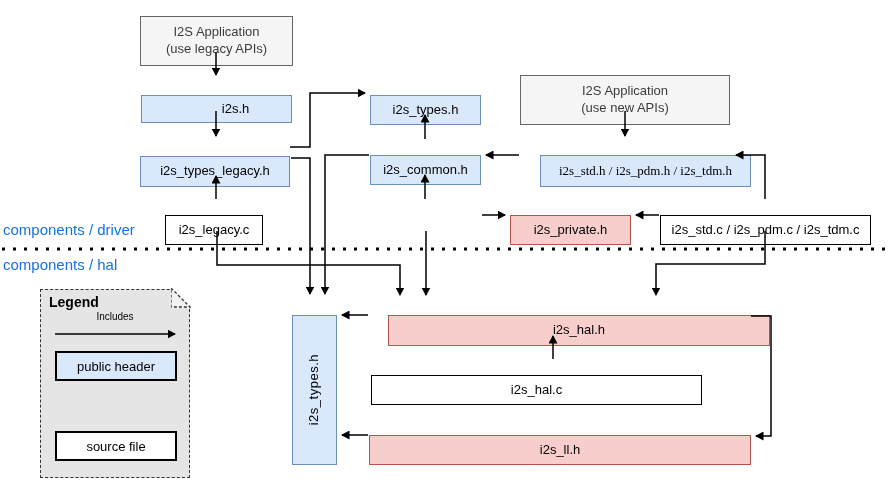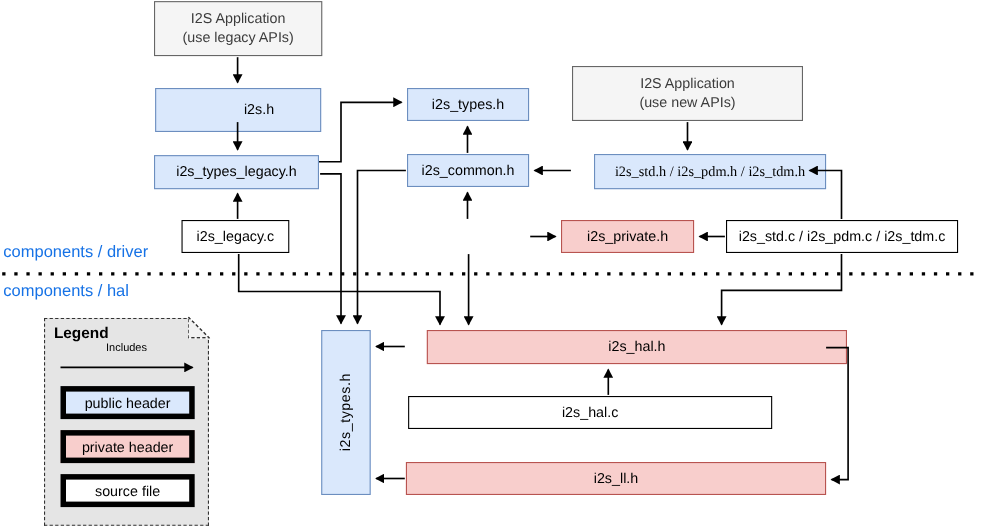--- a/index.html
+++ b/index.html
@@ -7,53 +7,53 @@
     --private-fill:#f8cecc; --private-stroke:#b85450;
     --app-fill:#f5f5f5; --app-stroke:#666666;
     --source-fill:#ffffff; --source-stroke:#000000;
     --layer-label:#1672e6; --edge:#000000;
   }
   html,body{margin:0;padding:0;background:#ffffff;}
   .canvas{position:relative;width:893px;height:482px;background:#fff;overflow:hidden;
           font-family:"Liberation Sans", sans-serif;}
   .node{position:absolute;box-sizing:border-box;border:1px solid #000;
         display:flex;flex-direction:column;align-items:center;justify-content:center;
-        font-size:13px;color:#000;text-align:center;line-height:1.3;}
+        font-size:13px;color:#000;text-align:center;line-height:1.3;margin-top:15px;}
   .blue{background:var(--public-fill);border-color:var(--public-stroke);}
   .pink{background:var(--private-fill);border-color:var(--private-stroke);}
   .gray{background:var(--app-fill);border-color:var(--app-stroke);color:#3c3c3c;}
   .white{background:var(--source-fill);border-color:var(--source-stroke);}
   .vtext{writing-mode:vertical-rl;transform:rotate(180deg);letter-spacing:.5px;}
   .layer-label{position:absolute;left:3px;font-size:15px;font-weight:normal;
                color:var(--layer-label);white-space:nowrap;}
   .legend{position:absolute;left:40px;top:289px;width:150px;height:189px;
           box-sizing:border-box;border:1.5px dashed #333;background:#e5e5e5;}
   .legend-title{position:absolute;left:8px;top:4px;font-size:14px;font-weight:bold;color:#000;}
   .legend-includes{position:absolute;left:0;top:21px;width:100%;text-align:center;
                    font-size:10px;color:#000;}
   .legend-item{position:absolute;left:14px;width:122px;height:30px;
                display:flex;align-items:center;justify-content:center;
-               box-sizing:border-box;border:5px solid #000000;font-size:13px;}
+               box-sizing:border-box;border:2px solid #000000;font-size:13px;}
   .fold{position:absolute;top:-2px;right:-2px;width:20px;height:20px;background:#fff;}
   svg.overlay{position:absolute;left:0;top:0;pointer-events:none;}
 </style>
 </head>
 <body>
 
 <div class="canvas">
 
   <div class="layer-label" style="top:221px;">components / driver</div>
   <div class="layer-label" style="top:256px;">components / hal</div>
 
   <div class="node gray" style="left:140px;top:1px;width:153px;height:50px;">
     <span>I2S Application</span>
     <span>(use legacy APIs)</span>
   </div>
 
-  <div class="node blue" style="left:141px;top:80px;width:151px;height:40px;padding-left:38px;">
+  <div class="node blue" style="left:141px;top:80px;width:151px;height:28px;padding-left:38px;">
     <span>i2s.h</span>
   </div>
 
   <div class="node blue" style="left:140px;top:141px;width:150px;height:31px;">
     <span>i2s_types_legacy.h</span>
   </div>
 
   <div class="node white" style="left:165px;top:200px;width:98px;height:30px;">
     <span>i2s_legacy.c</span>
   </div>
@@ -104,23 +104,20 @@
     <div class="fold">
       <svg width="20" height="20">
         <polygon points="0,0 19,19 0,19" fill="#f2f2f2" stroke="#333" stroke-width="1.3" stroke-dasharray="3,2"></polygon>
       </svg>
     </div>
     <div class="legend-title">Legend</div>
     <div class="legend-includes">Includes</div>
     <div class="legend-item blue" style="top:61px;">
       <span>public header</span>
     </div>
-    <div class="legend-item pink" style="top:101px;">
-      <span>private header</span>
-    </div>
     <div class="legend-item white" style="top:141px;">
       <span>source file</span>
     </div>
   </div>
 
   <svg class="overlay" width="893" height="482">
     <defs>
       <marker id="arrow" markerWidth="9" markerHeight="9" refX="7.5" refY="4.5" orient="auto" markerUnits="userSpaceOnUse">
         <path d="M0,0 L8.5,4.5 L0,9 z" fill="#000"></path>
       </marker>

